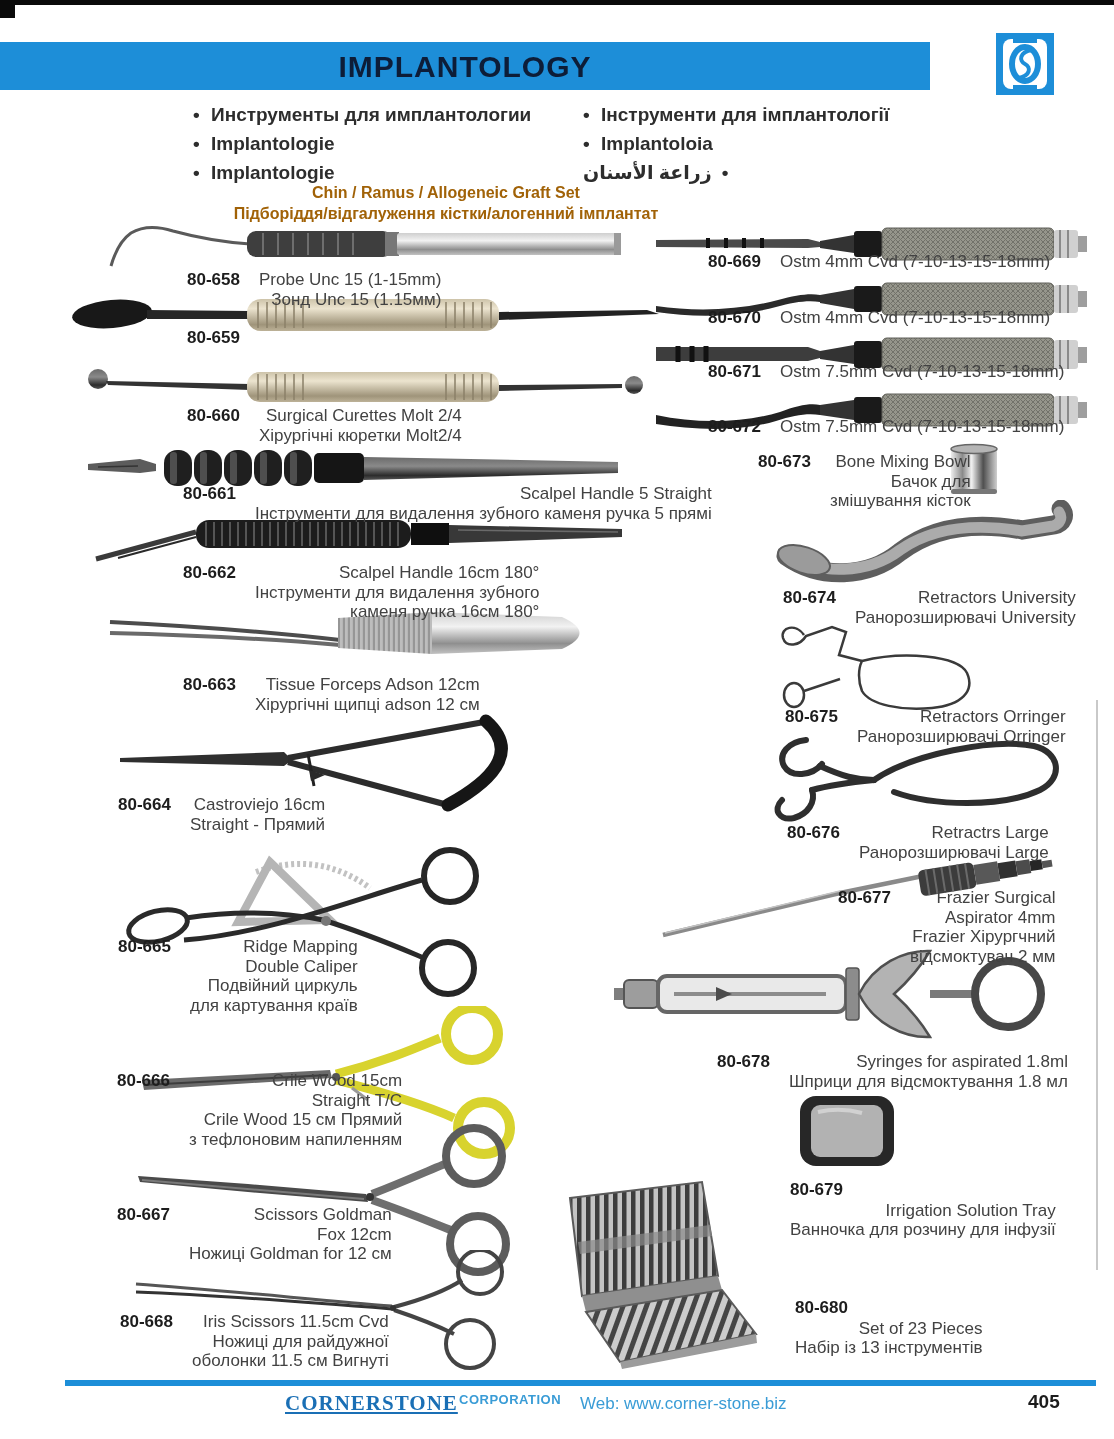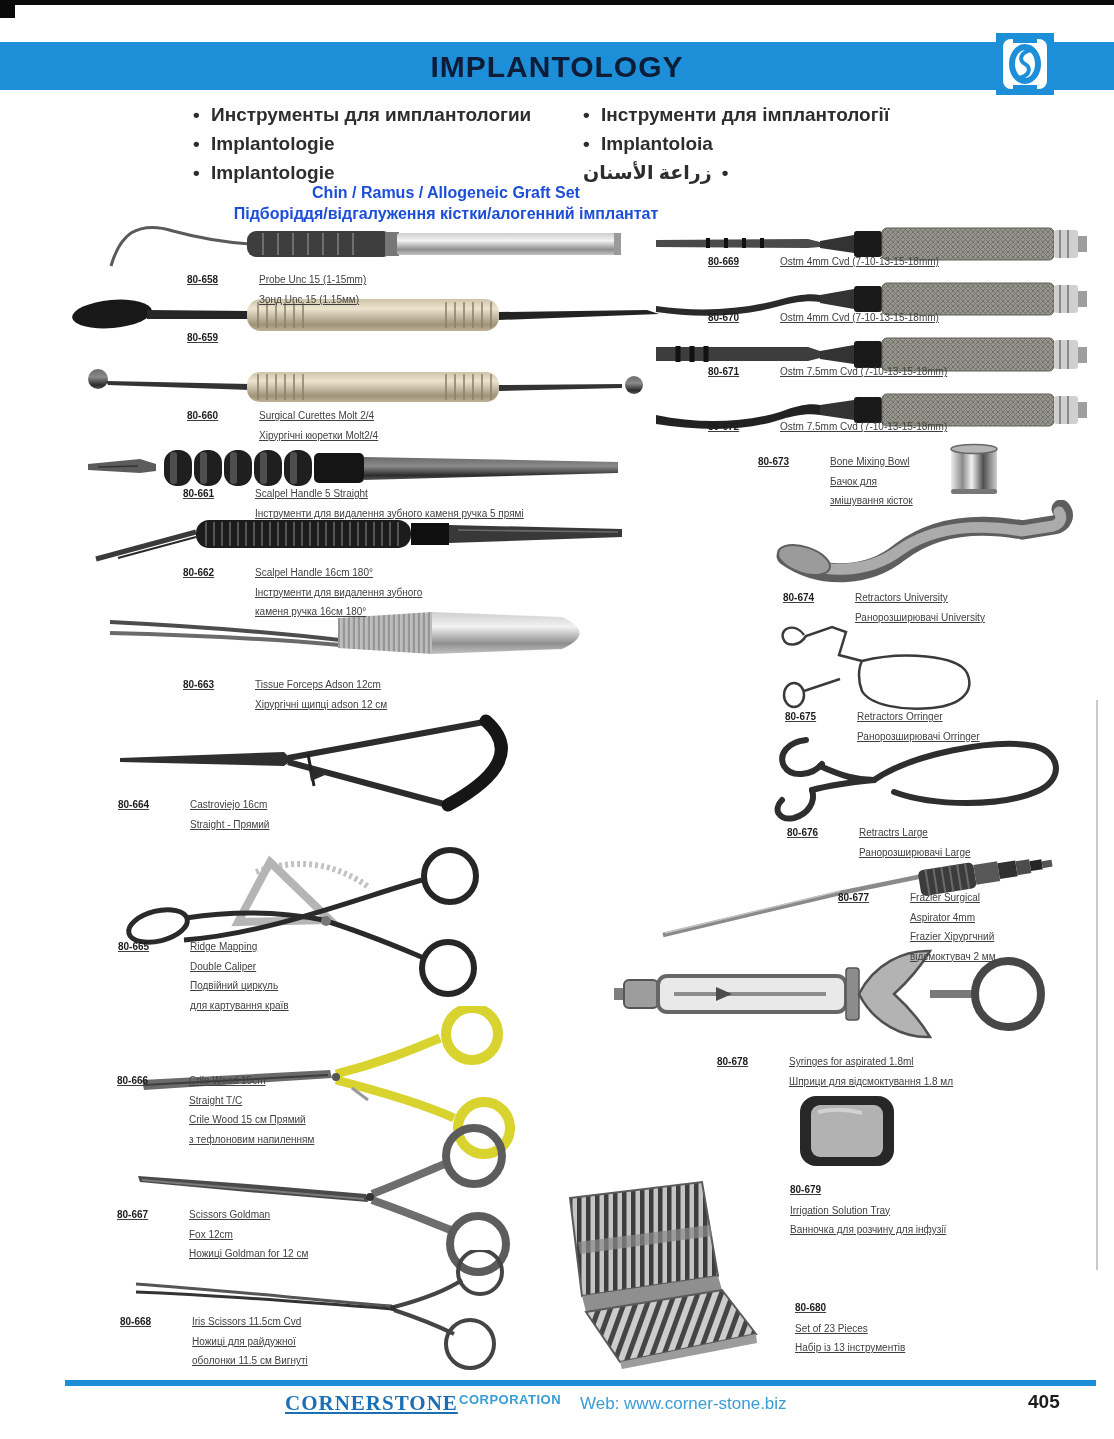--- a/index.html
+++ b/index.html
@@ -1,33 +1,33 @@
 <!DOCTYPE html>
 <html style="--banner_blue: #1d8ed8; --brand_navy: #1a6fb5; --link_blue: #3a9cd6;"><head>
 <meta charset="utf-8">
 <style>
   html,body{margin:0;padding:0;background:#e8e8e8;}
   .page{position:relative;width:1114px;height:1439px;background:#ffffff;overflow:hidden;
         font-family:"Liberation Sans","DejaVu Sans",sans-serif;color:#3f3f3f;}
   .topbar{position:absolute;left:0;top:0;width:1114px;height:5px;background:#0a0a0a;}
   .cornermark{position:absolute;left:0;top:0;width:15px;height:18px;background:#0a0a0a;}
-  .banner{position:absolute;left:0;top:42px;width:1114px;height:48px;background:var(--banner_blue);}
+  .banner{position:absolute;left:0;top:42px;width:930px;height:48px;background:var(--banner_blue);}
   .banner-title{position:absolute;left:0;top:0;width:100%;height:48px;line-height:50px;text-align:center;
         font-size:30px;font-weight:900;letter-spacing:1px;color:#0d1d38;}
   .logo{position:absolute;left:996px;top:33px;}
   .bullets{position:absolute;list-style:none;margin:0;padding:0;font-weight:700;font-size:19px;color:#2d2d2d;}
   .bullets li{height:29px;line-height:29px;display:flex;}
   .bdot{width:18px;flex:none;}
   .bullets .rtl .bdot{width:auto;margin-left:10px;}
-  .subtitle{position:absolute;left:0;width:892px;text-align:center;font-weight:700;font-size:16px;color:#1d4ed8;line-height:21px;}
+  .subtitle{position:absolute;left:0;width:892px;text-align:center;font-weight:700;font-size:16px;color:#a16207;line-height:21px;}
   .img{position:absolute;}
-  .itm{position:absolute;display:flex;font-size:10px;line-height:19.5px;text-decoration:underline;}
+  .itm{position:absolute;display:flex;font-size:17px;line-height:19.5px;}
   .itm .code{width:63px;flex:none;font-weight:700;color:#1d1d1d;margin-right:9px;white-space:nowrap;}
   .itm .desc{color:#424242;}
-  .dl{display:block;white-space:nowrap;}
+  .dl{display:block;white-space:nowrap;text-align:right;}
   .itm.block{display:block;}
   .itm.block .code{display:block;margin:0 0 1px 0;}
   .rule{position:absolute;left:65px;top:1380px;width:1031px;height:6px;background:var(--banner_blue);}
   .f-brand{position:absolute;left:285px;top:1391px;font-family:"Liberation Serif","DejaVu Serif",serif;
         font-weight:700;font-size:21px;letter-spacing:1px;color:var(--brand_navy);text-decoration:underline;}
   .f-corp{position:absolute;left:459px;top:1392px;font-weight:700;font-size:13px;letter-spacing:.5px;color:var(--link_blue);}
   .f-web{position:absolute;left:580px;top:1394px;font-size:17px;color:var(--link_blue);}
   .f-page{position:absolute;left:1028px;top:1391px;font-weight:700;font-size:19px;color:#1c1c1c;}
   .edge-artifact{position:absolute;left:1096px;top:700px;width:2px;height:570px;background:#c9c9c9;}
 </style>

